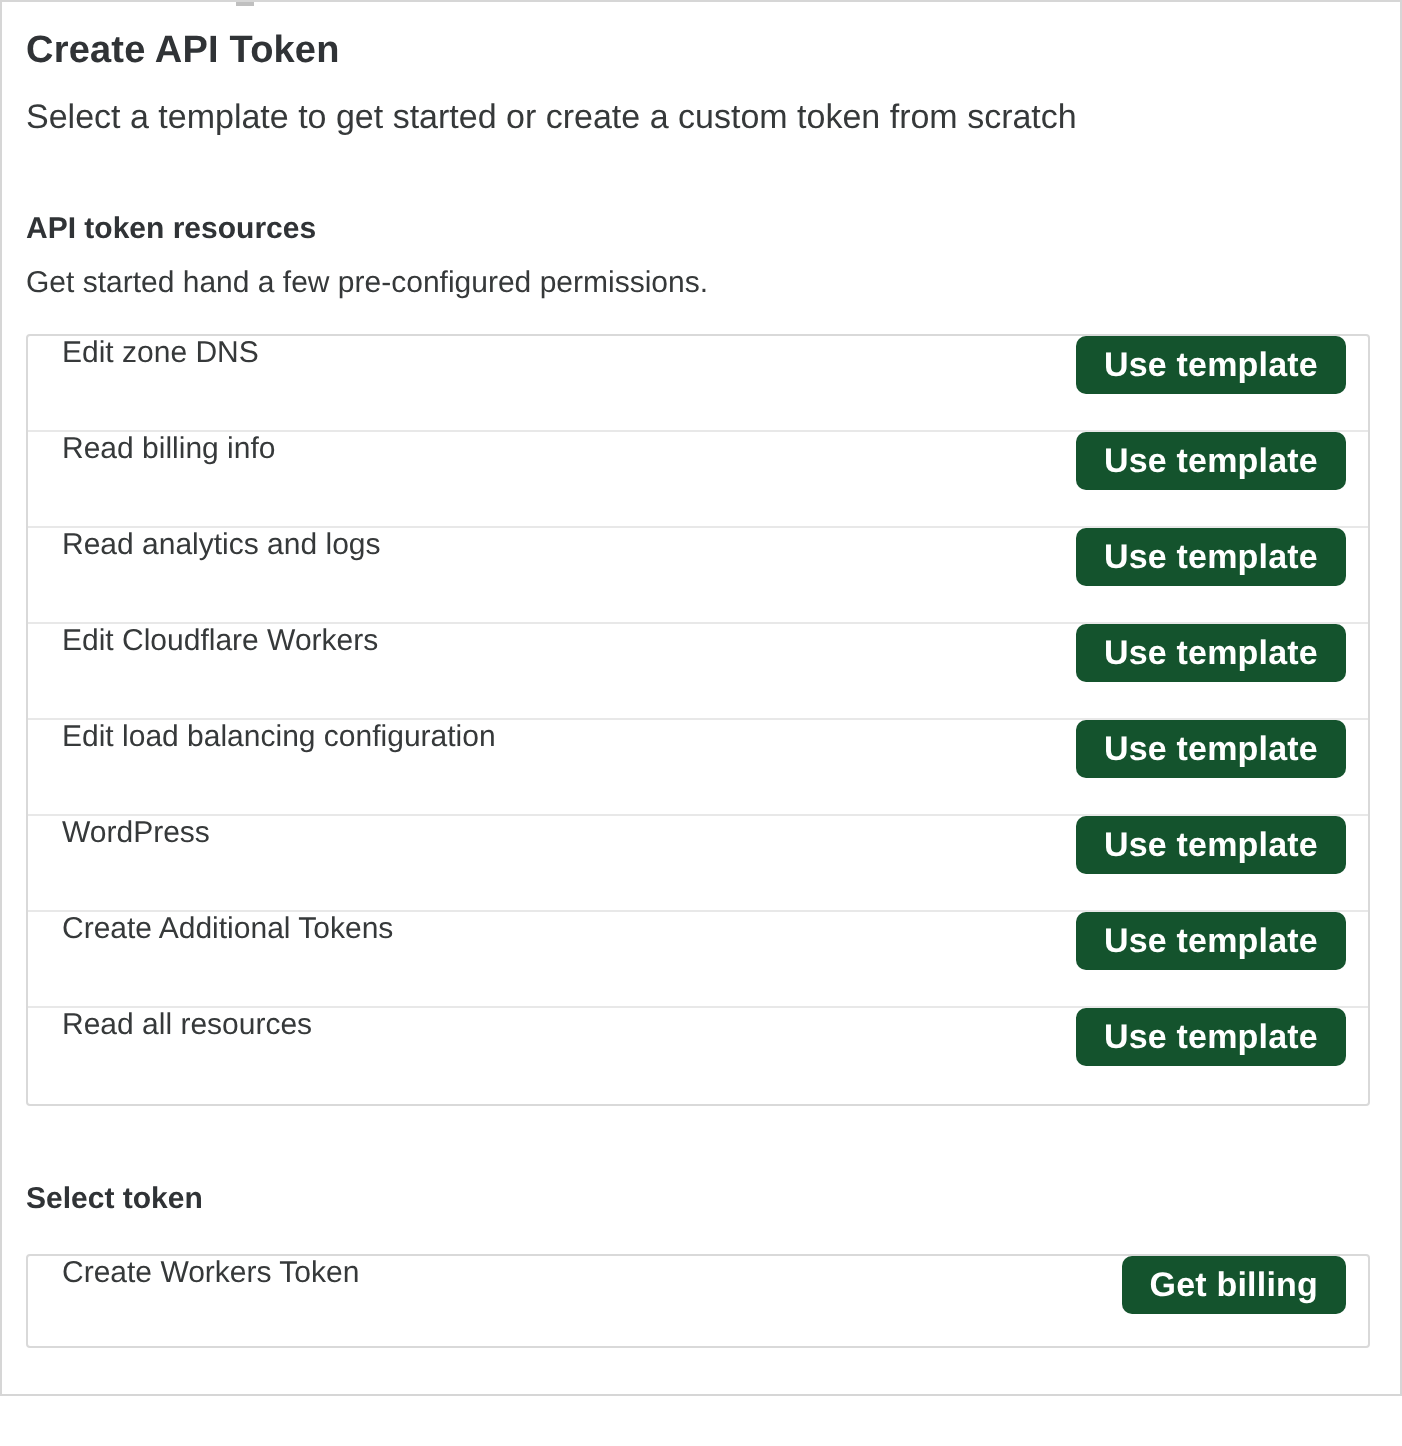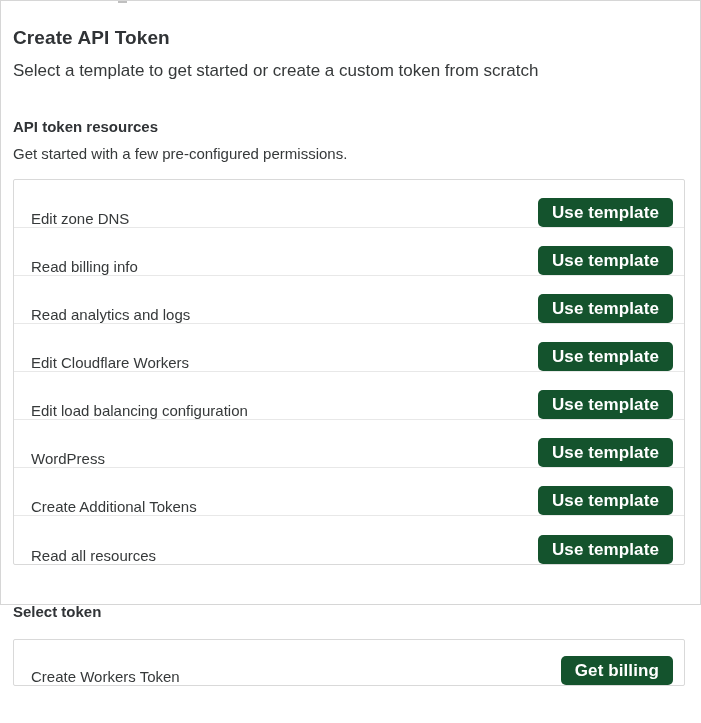--- a/index.html
+++ b/index.html
@@ -8,23 +8,23 @@
     width: 701px;
     height: 723px;
     background: #ffffff;
     font-family: "Liberation Sans", sans-serif;
     color: #36393a;
     overflow: hidden;
   }
   .page {
     position: relative;
     width: 701px;
-    height: 605px;
+    height: 698px;
     border: 1px solid #d6d6d6;
-    padding: 12px 15px 0 12px;
+    padding: 0 15px 0 12px;
     background: #ffffff;
   }
   .top-artifact {
     position: absolute;
     top: 0;
     left: 117px;
     width: 9px;
     height: 2px;
     background: #c0c0c0;
   }
@@ -62,21 +62,21 @@
     margin: 15px 0 0;
     border: 1px solid #d9d9d9;
     border-radius: 2px;
     background: #ffffff;
   }
   .list.custom-box {
     margin-top: 17px;
   }
   .row {
     display: flex;
-    align-items: flex-end;
+    align-items: flex-start;
     justify-content: space-between;
     height: 48px;
     padding: 0 11px 0 17px;
   }
   .list .row:not(:last-child) {
     border-bottom: 1px solid #e8e8e8;
   }
   .list.custom-box .row {
     height: 45px;
   }
@@ -101,21 +101,21 @@
 </head>
 <body>
 
 <div class="page">
   <div class="top-artifact"></div>
 
   <h1 class="page-title">Create API Token</h1>
   <p class="page-subtitle">Select a template to get started or create a custom token from scratch</p>
 
   <h2 class="section-heading">API token resources</h2>
-  <p class="section-desc">Get started with a few pre-configured permissions.</p>
+  <p class="section-desc">Get started hand a few pre-configured permissions.</p>
 
   <div class="list" id="template-list">
   <div class="row">
     <span class="row-label">Edit zone DNS</span>
     <button class="btn">Use template</button>
   </div>
 
   <div class="row">
     <span class="row-label">Read billing info</span>
     <button class="btn">Use template</button>

